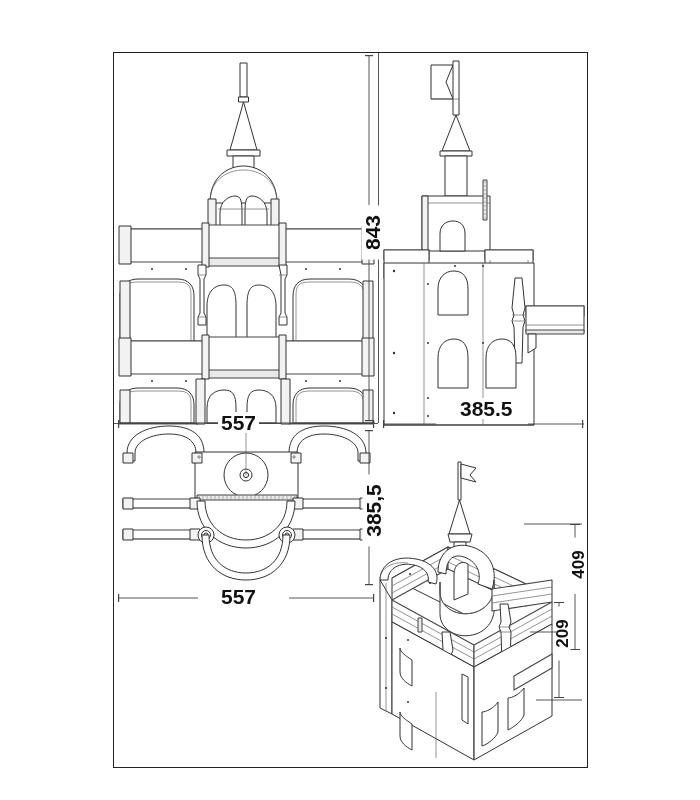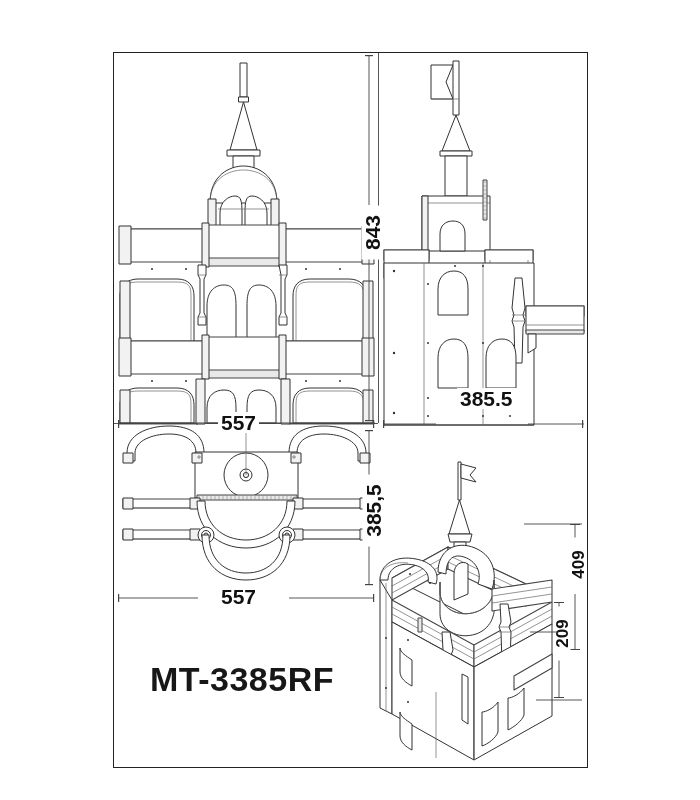--- a/index.html
+++ b/index.html
@@ -332,21 +332,21 @@
     <path class="dimtick" d="M259 3 L259 11 L260.2 11 L260.2 3 Z"></path>
   </svg>
   <div class="dimlabel" style="left:218px;top:412px;">557</div>
 
   <svg class="view" style="left:380px;top:417px;" width="207" height="14" viewBox="0 0 207 14">
     <path class="dimline" d="M3 7 L56 7"></path>
     <path class="dimline" d="M148 7 L204 7"></path>
     <path class="dimtick" d="M3 3 L3 11 L4.2 11 L4.2 3 Z"></path>
     <path class="dimtick" d="M202 3 L202 11 L203.2 11 L203.2 3 Z"></path>
   </svg>
-  <div class="dimlabel" style="left:457px;top:388px;text-align:right;">385.5</div>
+  <div class="dimlabel" style="left:457px;top:398px;text-align:right;">385.5</div>
 
   <svg class="view" style="left:362px;top:428px;" width="14" height="160" viewBox="0 0 14 160">
     <path class="dimline" d="M7 2 L7 52"></path>
     <path class="dimline" d="M7 108 L7 157"></path>
     <path class="dimtick" d="M3 2 L11 2 L11 3.2 L3 3.2 Z"></path>
     <path class="dimtick" d="M3 156 L11 156 L11 157.2 L3 157.2 Z"></path>
   </svg>
   <div class="dimlabel rot" style="left:337px;top:500px;width:66px;text-align:center;">385,5</div>
 
   <svg class="view" style="left:114px;top:591px;" width="264" height="14" viewBox="0 0 264 14">
@@ -372,15 +372,14 @@
     <path class="dimtick" d="M2 97 L12 97 L12 98 L2 98 Z"></path>
   </svg>
   <div class="dimlabel rot" style="left:535px;top:625px;width:48px;text-align:center;font-size:17px;">209</div>
 
   <svg class="view" style="left:500px;top:520px;" width="90" height="190" viewBox="0 0 90 190">
     <path class="dimline" d="M24 4 L82 4"></path>
     <path class="dimline" d="M30 112 L58 112"></path>
     <path class="dimline" d="M36 180 L82 180"></path>
   </svg>
 
-  <div id="partno">MT-3385RF</div>
 
 </div>
 
 </body></html>

